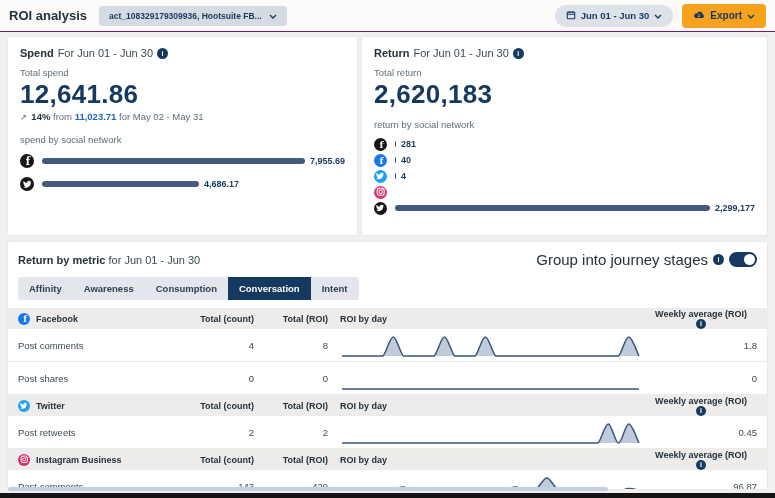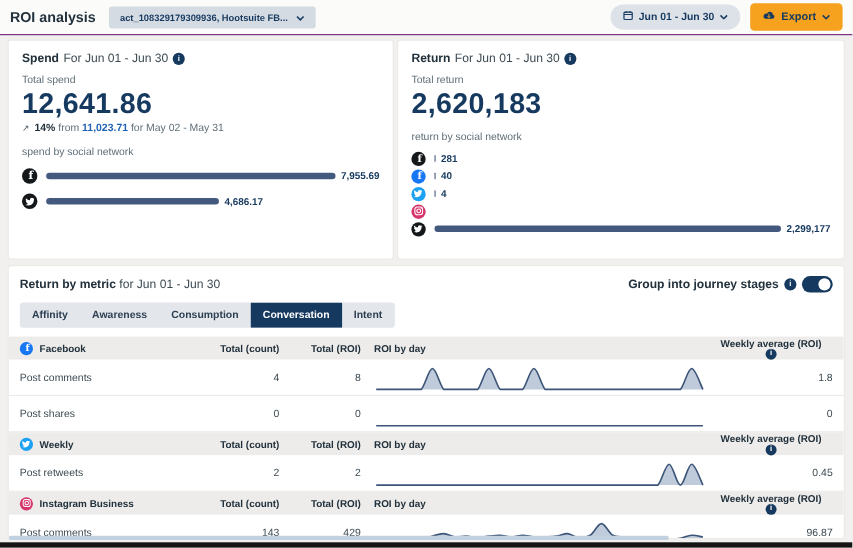--- a/index.html
+++ b/index.html
@@ -59,21 +59,21 @@
   .bar { height:6px; border-radius:3px; background:var(--bar-slate,#44597e); min-width:1px; }
   .bar-value { font-size:9px; font-weight:bold; color:var(--navy,#16395f); white-space:nowrap; }
   
   .metric-card { margin:7px 8px 12px; background:#fff; box-shadow:0 0 0 1px #eae9e6;
                  border-radius:2px; padding-top:9px; height:247px; overflow:hidden; }
   .metric-head { display:flex; align-items:center; padding:0 10px; }
   .metric-title-row { font-size:11px; line-height:14px; }
   .metric-title { font-weight:bold; color:#22313c; }
   .metric-period { color:#3c4a52; }
   .toggle-group { display:flex; align-items:center; gap:5px; }
-  .toggle-label { font-size:11px; font-weight:bold; color:#22313c; }
+  .toggle-label { font-size:15px; font-weight:normal; color:#22313c; }
   .toggle { width:28px; height:15px; border-radius:8px; background:var(--navy,#16395f);
             position:relative; cursor:pointer; }
   .toggle::after { content:""; position:absolute; right:2px; top:2px; width:11px; height:11px;
                    border-radius:50%; background:#fff; }
   .tabs { display:inline-flex; margin:9px 10px 8px; background:var(--tab-bg,#e3e7ec);
           border-radius:3px; overflow:hidden; }
   .tab { padding:6px 11px; font-size:9.5px; font-weight:bold; color:#2c3e50; cursor:pointer; }
   .tab.active { background:var(--navy,#16395f); color:#fff; }
   
   .t-head, .t-row { display:grid; grid-template-columns:170px 66px 74px 1fr 112px;
@@ -302,21 +302,21 @@
         </div>
         <div class="c-right">0</div>
       </div>
       <div class="t-head">
         <div class="c-name">
           <span class="net-icon" style="height: 12px; width: 12px; background: rgb(29, 161, 242);">
             <svg width="7.4399999999999995" viewBox="0 0 24 24" fill="#fff">
               <path d="M23.9 4.6c-.9.4-1.8.65-2.8.78a4.9 4.9 0 0 0 2.16-2.72c-.95.56-2 .96-3.13 1.18A4.92 4.92 0 0 0 16.6 2.3c-2.72 0-4.92 2.2-4.92 4.92 0 .39.04.76.13 1.12A13.97 13.97 0 0 1 1.64 3.16a4.93 4.93 0 0 0 1.52 6.57c-.8-.03-1.56-.25-2.22-.62v.06c0 2.39 1.69 4.37 3.95 4.83-.41.11-.85.17-1.3.17-.31 0-.62-.03-.92-.09a4.93 4.93 0 0 0 4.6 3.42A9.87 9.87 0 0 1 0 19.54a13.94 13.94 0 0 0 7.55 2.21c9.06 0 14-7.5 14-14v-.63a9.9 9.9 0 0 0 2.4-2.55z"></path>
             </svg>
           </span>
-          <span>Weekly</span>
+          <span>Twitter</span>
         </div>
         <div class="c-right">Total (count)</div>
         <div class="c-right">Total (ROI)</div>
         <div style="padding-left: 12px;">ROI by day</div>
         <div class="c-weekly-head">
           <span>Weekly average (ROI)</span>
           <span class="info-icon" style="line-height: 10px; height: 10px; width: 10px;">i</span>
         </div>
       </div>
       <div class="t-row">

